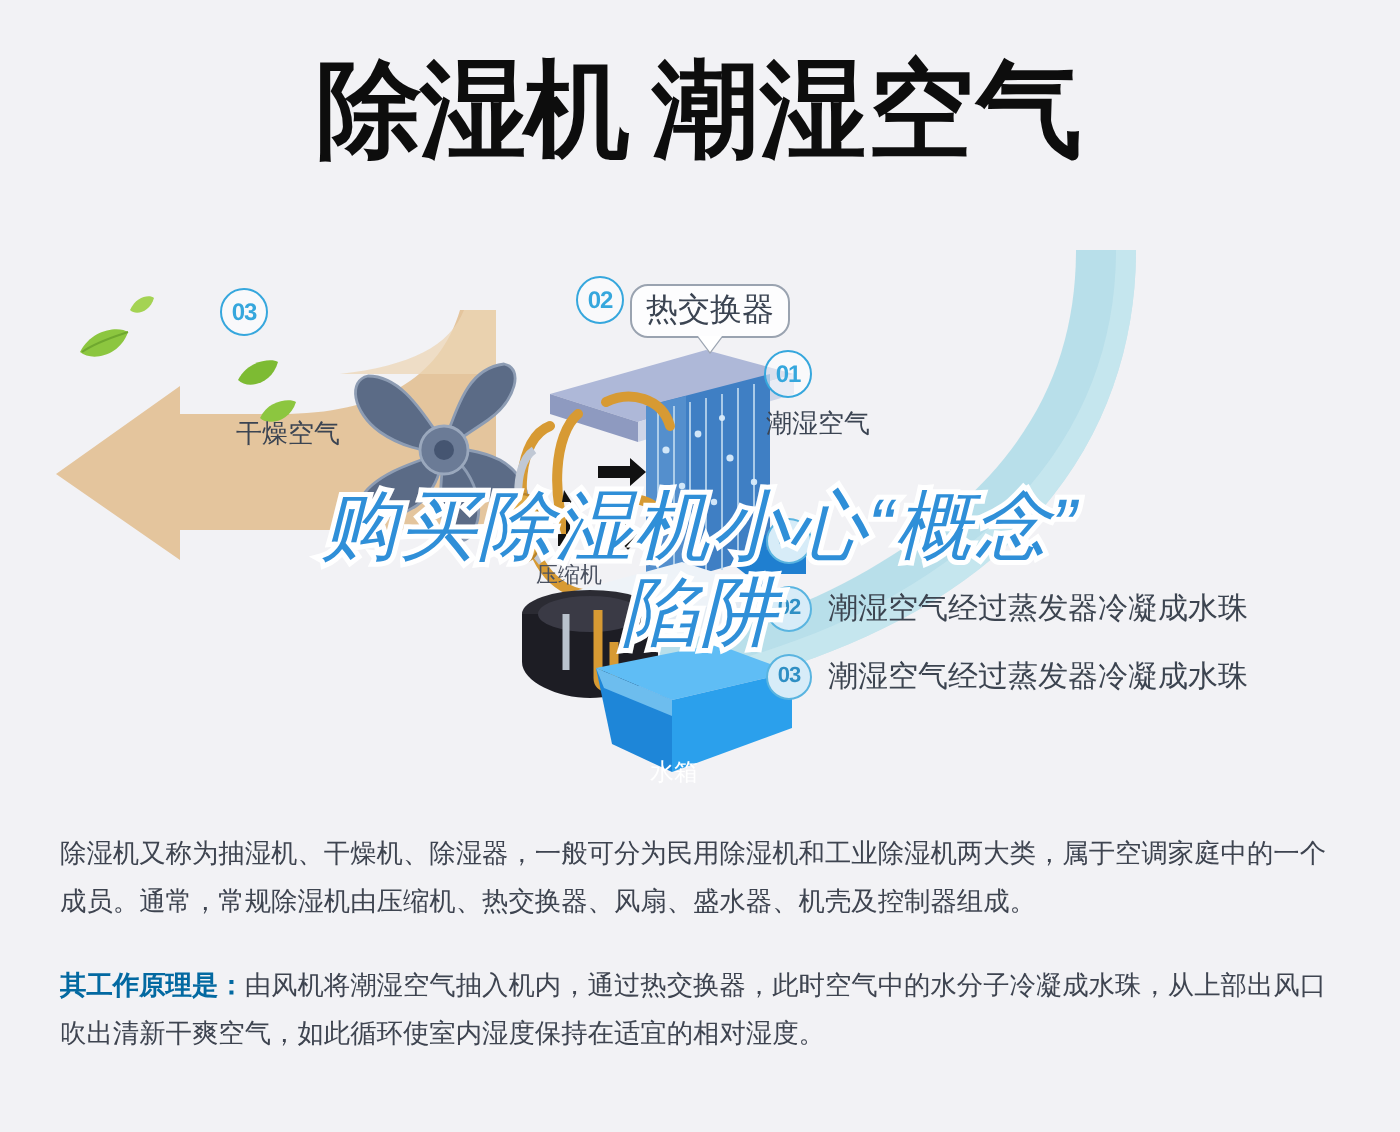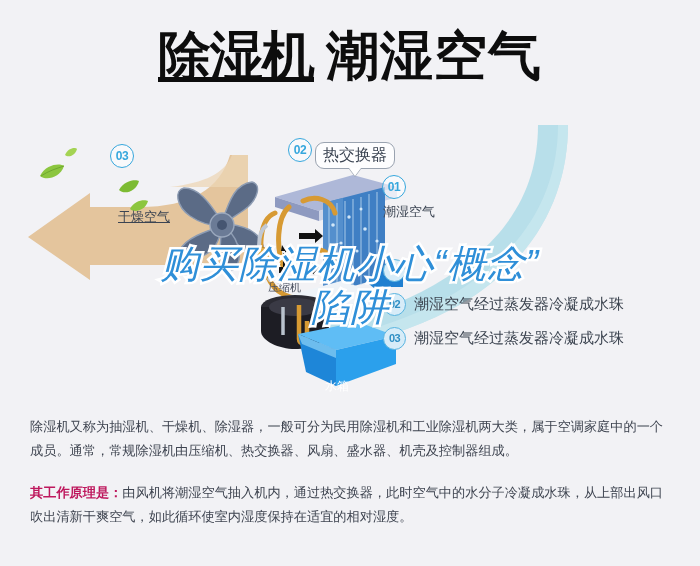--- a/index.html
+++ b/index.html
@@ -12,21 +12,21 @@
   #stage{position:relative;width:700px;height:566px;}
 
   
   .title{
     position:absolute;left:0;top:28px;width:700px;
     text-align:center;
     font-size:53px;font-weight:bold;letter-spacing:1px;
     color:#0d0d0d;line-height:1.05;
     white-space:nowrap;
   }
-  .title .t1{letter-spacing:-1px;text-decoration:underline;}
+  .title .t1{letter-spacing:-1px;}
   .title .t2{margin-left:12px;letter-spacing:1px;}
 
   
   .diagram{position:absolute;left:0;top:120px;width:700px;height:280px;}
 
   
   .swoosh{
     position:absolute;left:330px;top:5px;width:320px;height:230px;
     overflow:hidden;pointer-events:none;
   }
@@ -99,21 +99,21 @@
     font-style:italic;
   }
   .overlay .l2{display:block;}
 
   
   .body-copy{
     position:absolute;left:30px;top:415px;width:645px;
     font-size:13.2px;line-height:24px;color:#3e4450;
   }
   .body-copy p{margin:0 0 18px 0;}
-  .body-copy .bold{font-weight:bold;color:#be185d;}
+  .body-copy .bold{font-weight:bold;color:#0369a1;}
 </style>
 </head>
 <body>
 
 <div id="stage">
 
   <div class="title">
     <span class="t1">除湿机</span><span class="t2">潮湿空气</span>
   </div>
 
@@ -217,21 +217,21 @@
       <path d="M38 152 L38 180" stroke="#b9c2cd" stroke-width="3.5" fill="none"></path>
     </svg>
 
     <svg style="position:absolute;left:292px;top:198px;width:110px;height:72px;" viewBox="0 0 110 72">
       <polygon points="6,16 66,4 104,18 44,32" fill="#5fbdf5"></polygon>
       <path d="M6 16 L44 32 L44 68 L14 54 Z" fill="#1e86d8"></path>
       <path d="M44 32 L104 18 L104 46 L44 68 Z" fill="#2ba0ec"></path>
       <path d="M6 16 L44 32 L44 40 L10 26 Z" fill="#8ed4f8" opacity="0.7"></path>
     </svg>
 
-    <div class="dlabel" style="left:118px;top:88px;text-decoration:underline;">干燥空气</div>
+    <div class="dlabel" style="left:118px;top:88px;">干燥空气</div>
     <div class="dlabel" style="left:383px;top:83px;">潮湿空气</div>
     <div class="dlabel small" style="left:268px;top:160px;">压缩机</div>
     <div class="dlabel white" style="left:325px;top:226px;">水箱</div>
 
     <div class="callout" style="left:315px;top:22px;">
       <span>热交换器</span>
     </div>
 
     <div class="badge" style="left:110px;top:24px;">03</div>
     <div class="badge" style="left:288px;top:18px;">02</div>

